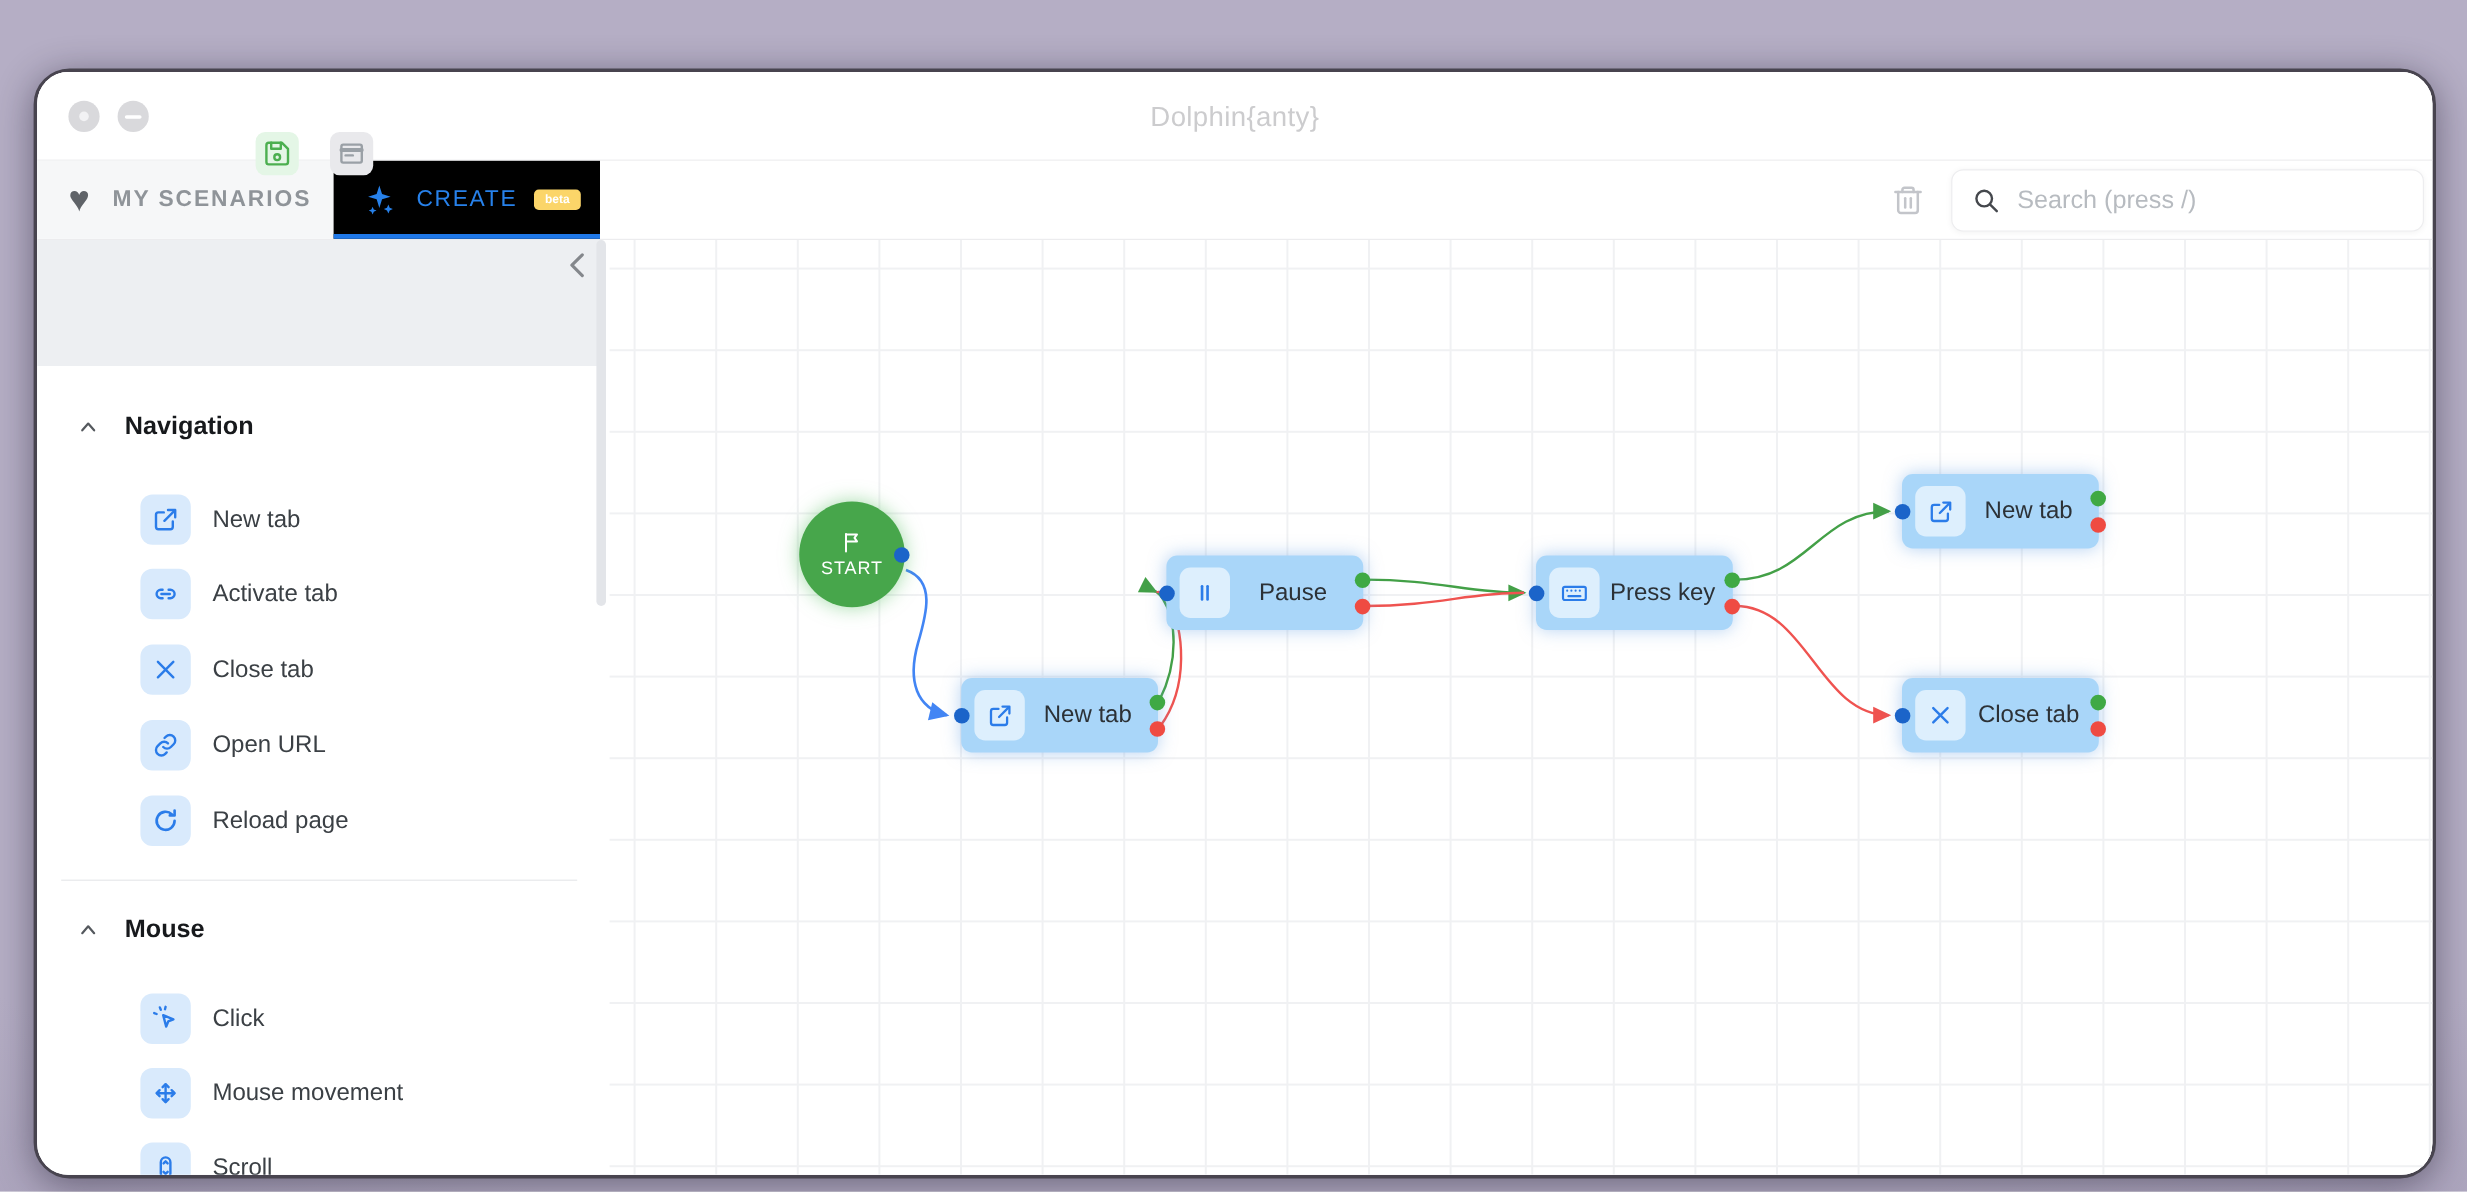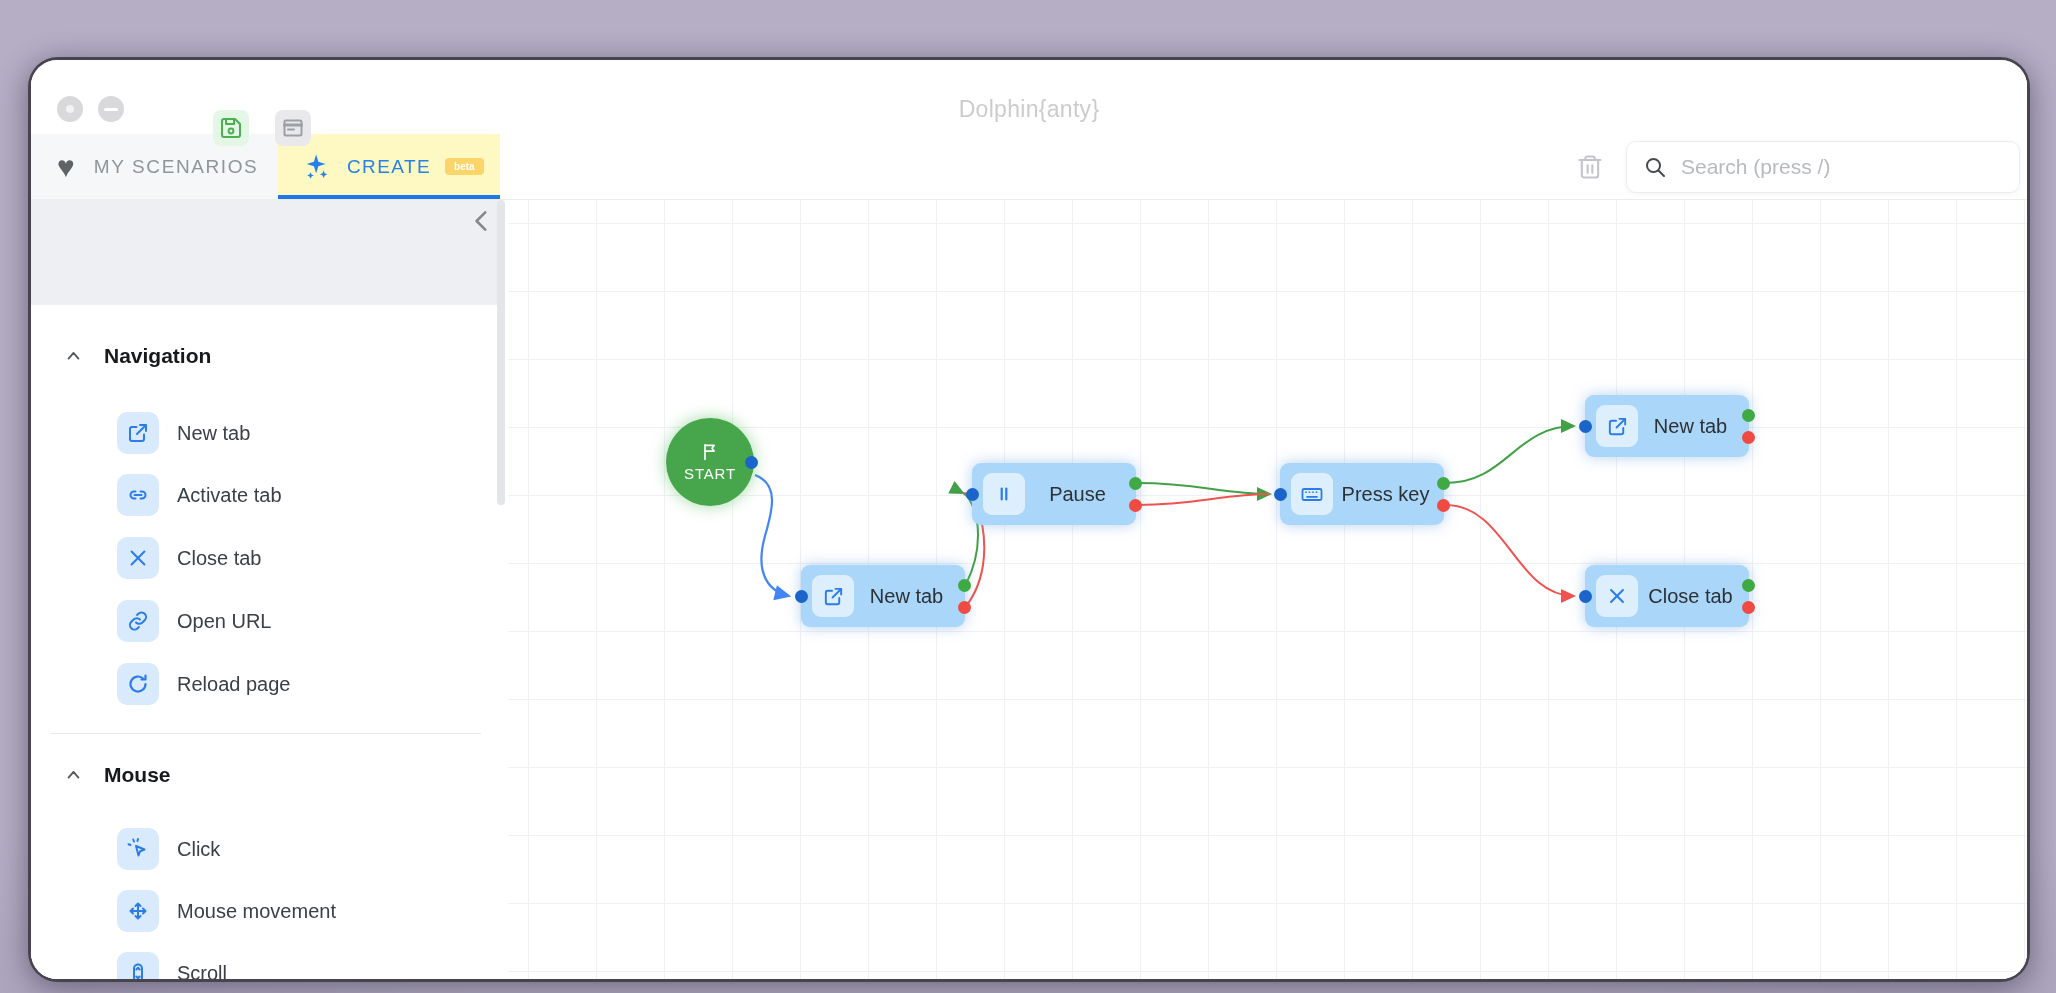--- a/index.html
+++ b/index.html
@@ -5,36 +5,36 @@
   * { margin:0; padding:0; box-sizing:border-box; }
   html,body { width:2056px; height:993px; overflow:hidden; font-family:"Liberation Sans",sans-serif; }
   body { background: radial-gradient(130% 130% at 50% 38%, #b5aec5 52%, #a29ab4 72%, #5a5470 90%, #1e1b2a 100%); }
 
   .window { position:absolute; left:28px; top:57px; width:2002px; height:925px;
     border:3px solid #48444f; border-radius:30px; background:#fff;
     box-shadow:0 6px 30px rgba(20,15,35,.45); }
   .content { position:relative; width:1996px; height:919px; border-radius:26px; overflow:hidden; background:#fff; }
 
   
-  .titlebar { position:absolute; left:0; top:12px; width:100%; height:74px; background:#fff; border-bottom:1px solid #ececee; }
+  .titlebar { position:absolute; left:0; top:0; width:100%; height:74px; background:#fff; border-bottom:1px solid #ececee; }
   .tl-btn { position:absolute; top:24px; width:26px; height:26px; border-radius:50%; background:#d9d9dc; border:none; cursor:default; }
   .tl-btn.b1 { left:26px; }
   .tl-btn.b2 { left:67px; }
   .tl-glyph-dot { position:absolute; left:9px; top:9px; width:8px; height:8px; border-radius:50%; background:#f2f2f4; }
   .tl-glyph-minus { position:absolute; left:6px; top:11.5px; width:14px; height:3px; border-radius:2px; background:#fff; }
   .win-title { position:absolute; left:0; top:0; width:100%; height:74px; display:flex; align-items:center; justify-content:center;
     color:#ccccce; font-size:23px; letter-spacing:.3px; }
 
   
   .tabbar { position:absolute; left:0; top:74px; width:100%; height:66px; background:#fff; border-bottom:1px solid #ececee; display:flex; }
   .tab { display:flex; align-items:center; height:100%; cursor:pointer; }
   .tab-scenarios { width:247px; background:#f6f7f8; padding-left:26px; gap:19px; }
-  .tab-scenarios .label { color:#8f9499; font-size:19px; letter-spacing:1.6px; font-weight:400; }
+  .tab-scenarios .label { color:#8f9499; font-size:19px; letter-spacing:1.6px; font-weight:700; }
   .heart { color:#5f6368; font-size:30px; line-height:1; }
-  .tab-create { width:222px; background:#fef9c3; padding-left:25px; gap:14px; position:relative; }
+  .tab-create { width:222px; background:#000000; padding-left:25px; gap:14px; position:relative; }
   .tab-create .label { color:#2781ea; font-size:19px; letter-spacing:1.4px; font-weight:500; }
   .tab-create .underline { position:absolute; left:0; bottom:0; width:100%; height:4px; background:#1f78e8; }
   .badge { background:#fbd569; color:#fff; font-size:10px; font-weight:700; padding:3px 9px; border-radius:4px; }
   .tab-right { flex:1; display:flex; align-items:center; justify-content:flex-end; gap:22px; padding-right:7px; }
   .trash-btn { background:none; border:none; cursor:pointer; display:flex; }
   .searchbox { width:394px; height:52px; border:1px solid #ededef; border-radius:10px; box-shadow:0 1px 5px rgba(0,0,0,.05);
     display:flex; align-items:center; gap:14px; padding:0 16px; background:#fff; }
   .searchbox input { border:none; outline:none; flex:1; font-size:21px; color:#444; font-family:"Liberation Sans",sans-serif; }
   .searchbox input::placeholder { color:#b7bbc0; }
 

